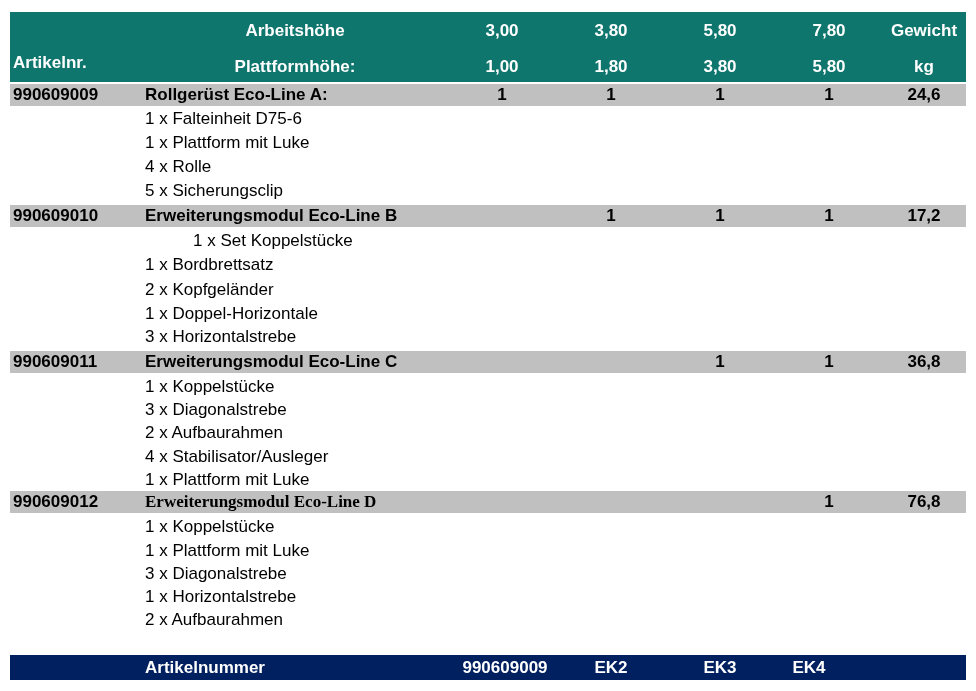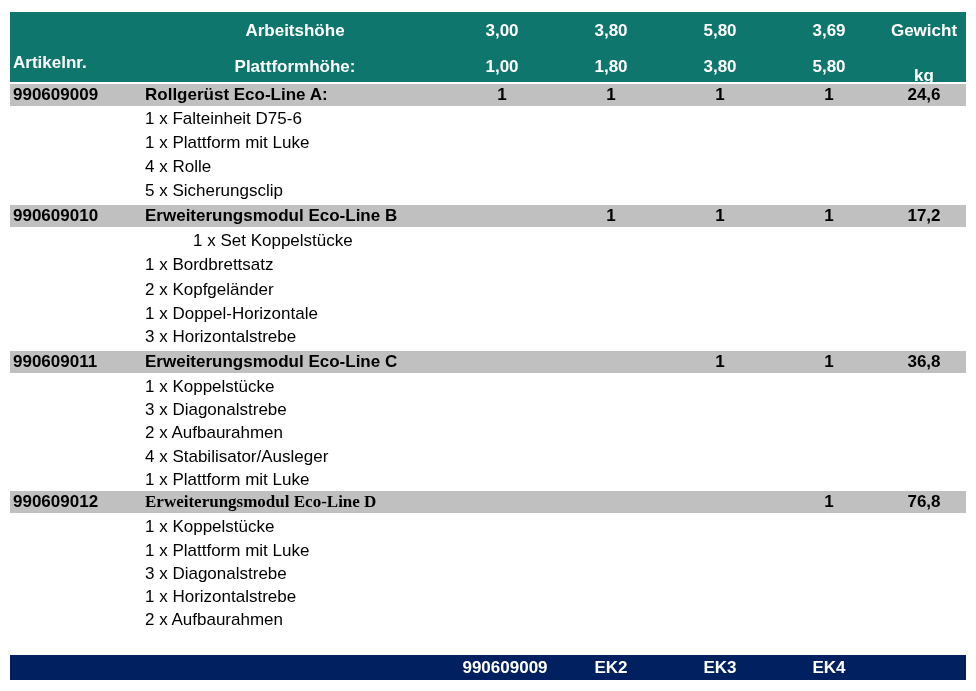--- a/index.html
+++ b/index.html
@@ -19,29 +19,29 @@
 <body>
 
 <div class="header">
   <div class="h c" style="left:285px; top:9px;">Arbeitshöhe</div>
   <div class="h c" style="left:285px; top:45px;">Plattformhöhe:</div>
   <div class="h" style="left:3px; top:41px;">Artikelnr.</div>
 
   <div class="h c" style="left:492px; top:9px;">3,00</div>
   <div class="h c" style="left:601px; top:9px;">3,80</div>
   <div class="h c" style="left:710px; top:9px;">5,80</div>
-  <div class="h c" style="left:819px; top:9px;">3,69</div>
+  <div class="h c" style="left:819px; top:9px;">7,80</div>
 
   <div class="h c" style="left:492px; top:45px;">1,00</div>
   <div class="h c" style="left:601px; top:45px;">1,80</div>
   <div class="h c" style="left:710px; top:45px;">3,80</div>
   <div class="h c" style="left:819px; top:45px;">5,80</div>
 
   <div class="h c" style="left:914px; top:9px;">Gewicht</div>
-  <div class="h c" style="left:914px; top:54px;">kg</div>
+  <div class="h c" style="left:914px; top:45px;">kg</div>
 </div>
 
 <div class="grow" style="top:84px;"></div>
 <div class="abs b" style="left:13px; top:84px;">990609009</div>
 <div class="abs b" style="left:145px; top:84px;">Rollgerüst Eco-Line A:</div>
 <div class="abs b c" style="left:502px; top:84px;">1</div>
 <div class="abs b c" style="left:611px; top:84px;">1</div>
 <div class="abs b c" style="left:720px; top:84px;">1</div>
 <div class="abs b c" style="left:829px; top:84px;">1</div>
 <div class="abs b c" style="left:924px; top:84px;">24,6</div>
@@ -87,17 +87,18 @@
 <div class="abs b c" style="left:829px; top:491px;">1</div>
 <div class="abs b c" style="left:924px; top:491px;">76,8</div>
 <div class="item" style="top:516px;">1 x Koppelstücke</div>
 <div class="item" style="top:540px;">1 x Plattform mit Luke</div>
 <div class="item" style="top:563px;">3 x Diagonalstrebe</div>
 <div class="item" style="top:586px;">1 x Horizontalstrebe</div>
 <div class="item" style="top:609px;">2 x Aufbaurahmen</div>
 <div class="item" style="top:658px;">2 x Ballastgewichte</div>
 
 <div class="footer">
+  <div class="f" style="left:135px;">Artikelnummer</div>
   <div class="f c" style="left:495px;">990609009</div>
   <div class="f c" style="left:601px;">EK2</div>
   <div class="f c" style="left:710px;">EK3</div>
-  <div class="f c" style="left:819px;">EK4</div>
+  <div class="f c" style="left:799px;">EK4</div>
 </div>
 
 </body></html>

